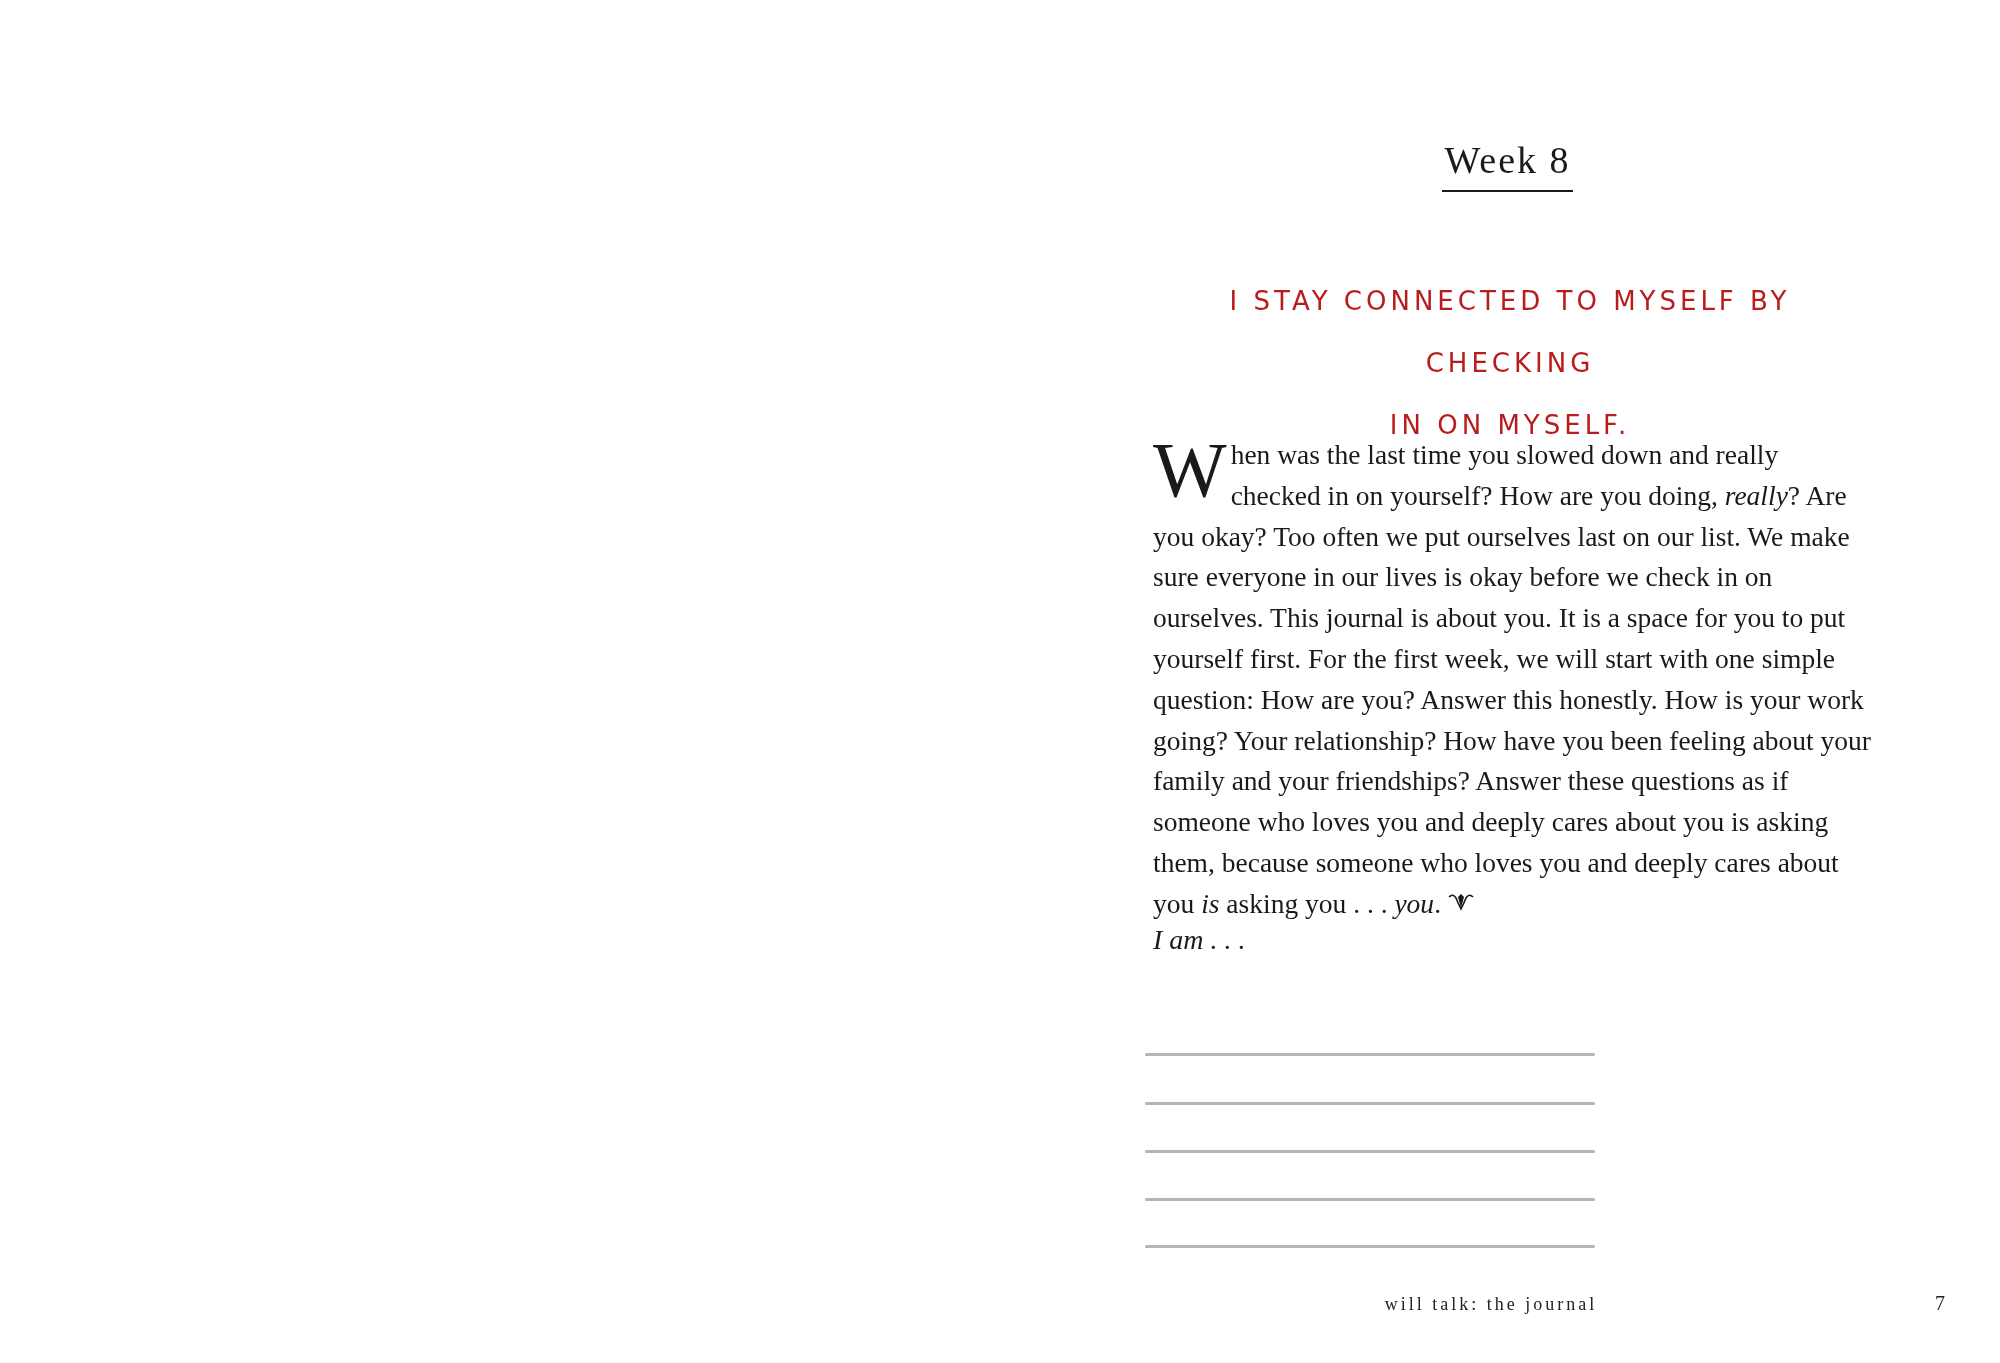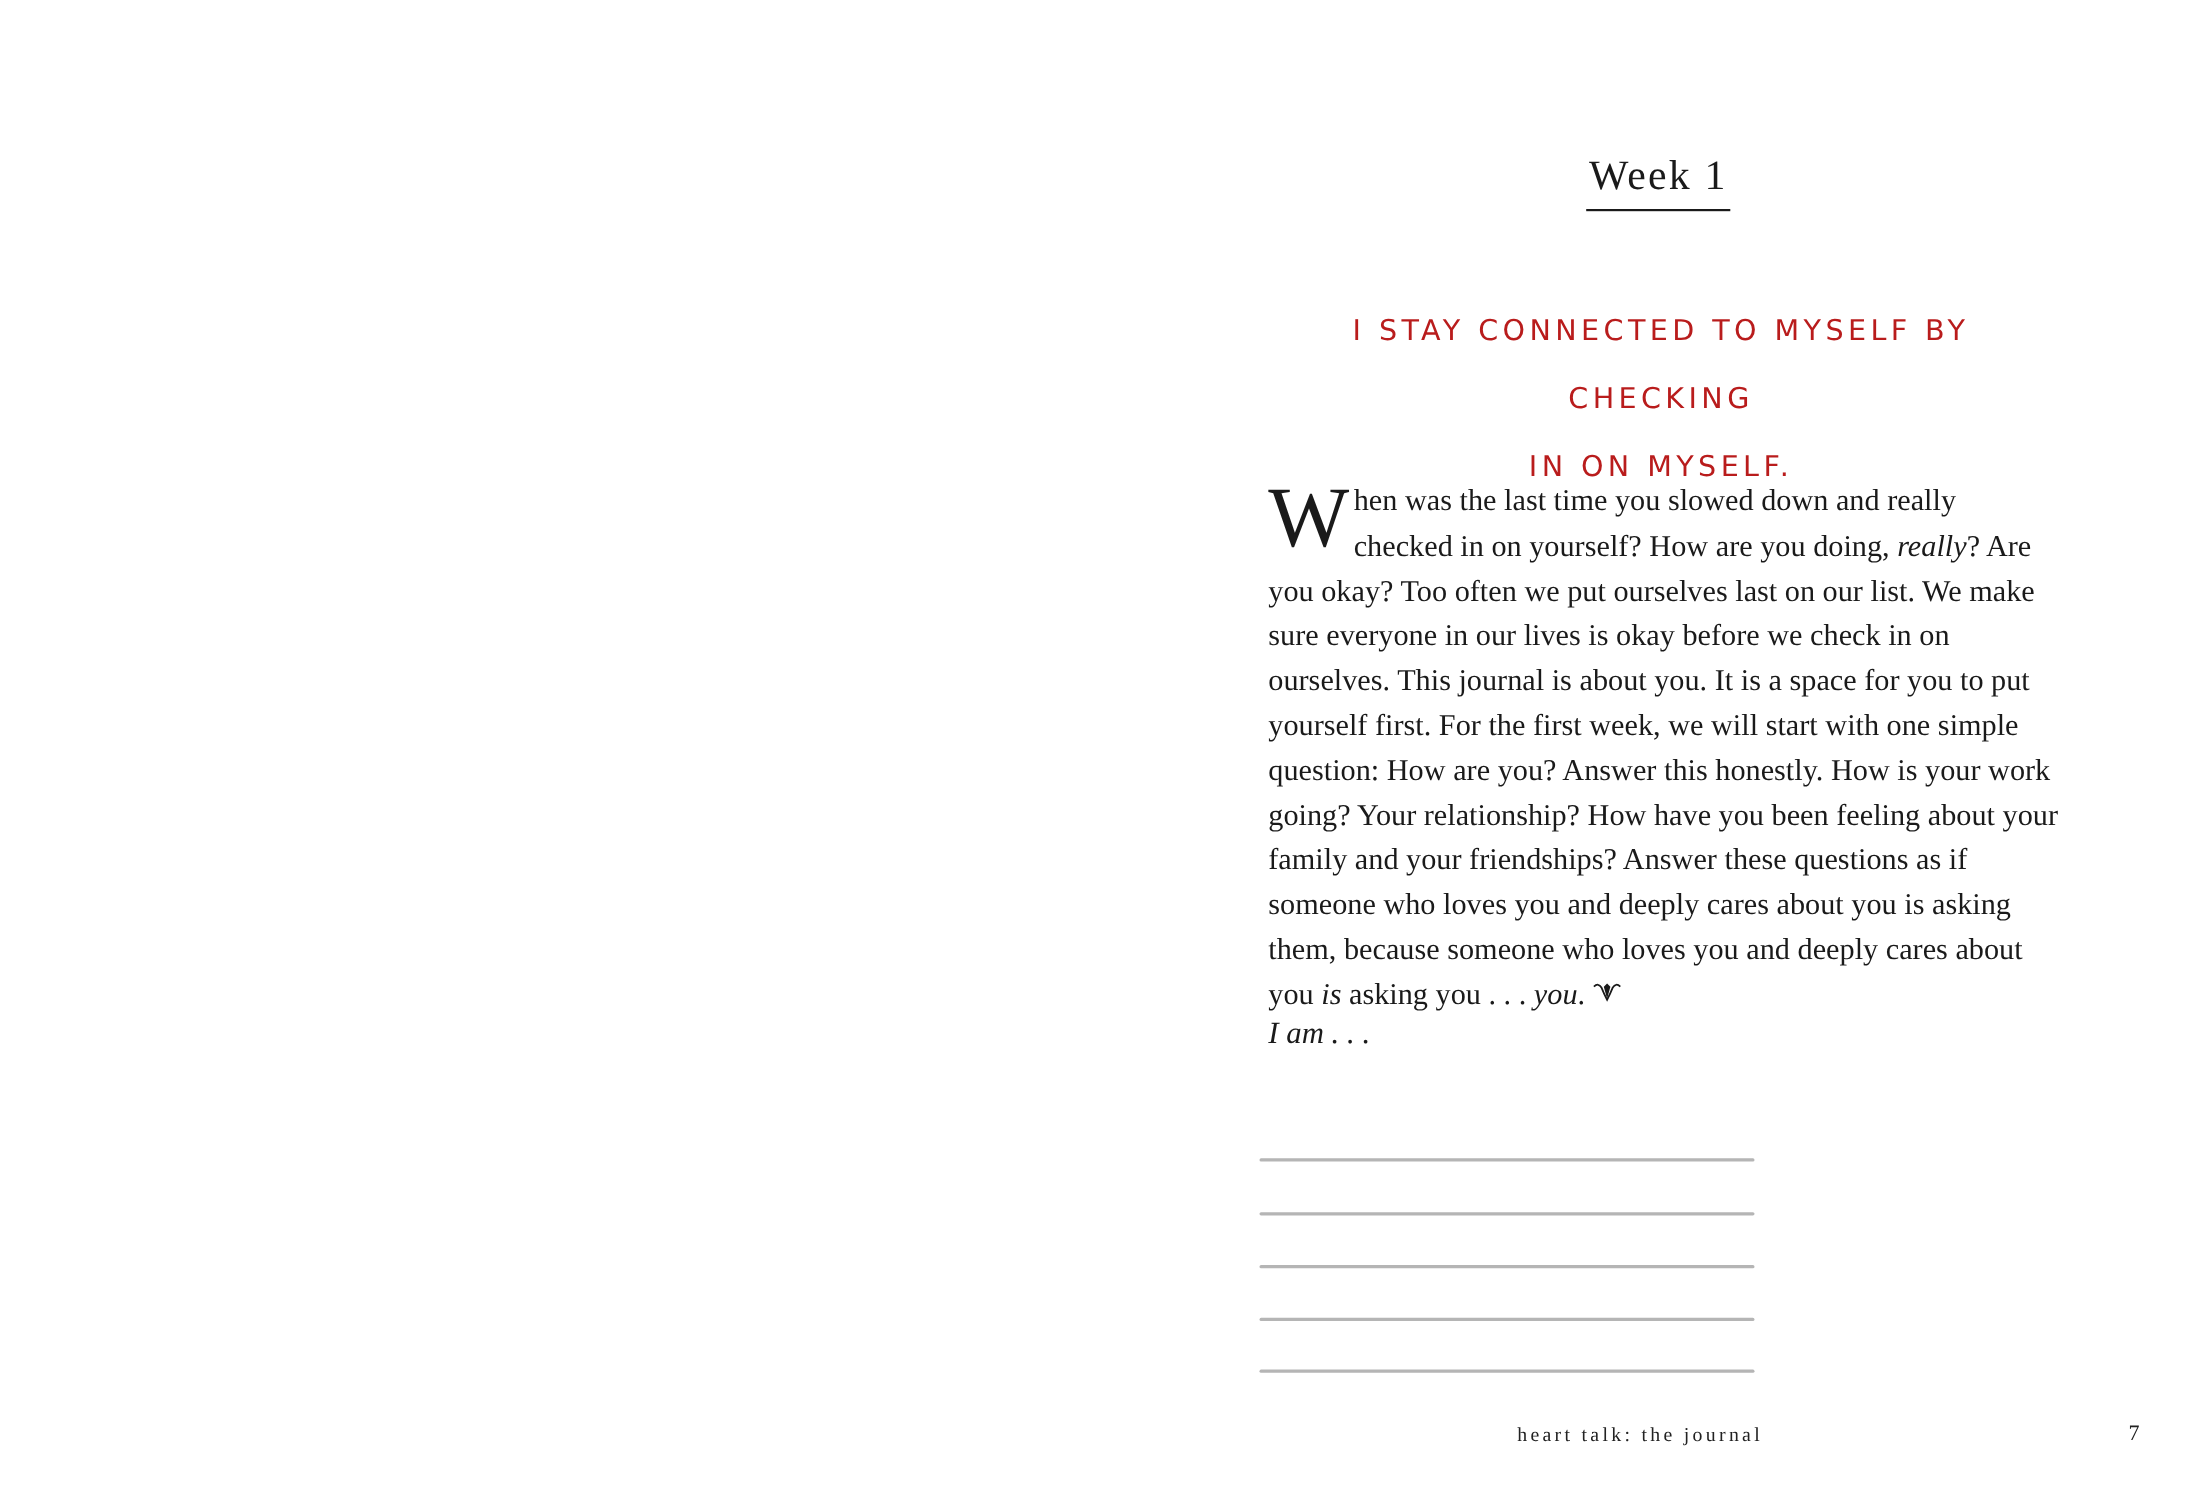--- a/index.html
+++ b/index.html
@@ -19,21 +19,21 @@
   .page-number { position:absolute; left:1935px; top:1292px; font-family:"Liberation Serif", serif; font-size:20px; color:#222; }
   .ornament { display:inline-block; font-size:22px; vertical-align:middle; margin-left:6px; }
 </style>
 </head>
 <body>
 
 <div class="left-page"></div>
 <div class="right-page"></div>
 
 <div class="week-title">
-  <span>Week 1</span>
+  <span>Week 8</span>
 </div>
 
 <div class="affirmation">
   <div>I stay connected to myself by checking</div>
   <div>in on myself.</div>
 </div>
 
 <div class="body-text">
   <p>
     <span class="dropcap">W</span><span>hen was the last time you slowed down and really checked in on yourself? How are you doing, </span><em>really</em><span>? Are you okay? Too often we put ourselves last on our list. We make sure everyone in our lives is okay before we check in on ourselves. This journal is about you. It is a space for you to put yourself first. For the first week, we will start with one simple question: How are you? Answer this honestly.  How is your work going? Your relationship? How have you been feeling about your family and your friendships? Answer these questions as if someone who loves you and deeply cares about you is asking them, because someone who loves you and deeply cares about you </span><em>is</em><span> asking you . . . </span><em>you</em><span>.</span><span class="ornament"><svg width="28" height="20" viewBox="0 0 28 20">
@@ -45,15 +45,15 @@
 
 <div class="prompt">I am . . .</div>
 
 <div class="write-line" style="top:1053px;"></div>
 <div class="write-line" style="top:1102px;"></div>
 <div class="write-line" style="top:1150px;"></div>
 <div class="write-line" style="top:1198px;"></div>
 <div class="write-line" style="top:1245px;"></div>
 
 <div class="footer-title">
-  <span>heart talk: the journal</span>
+  <span>will talk: the journal</span>
 </div>
 <div class="page-number">7</div>
 
 </body></html>

